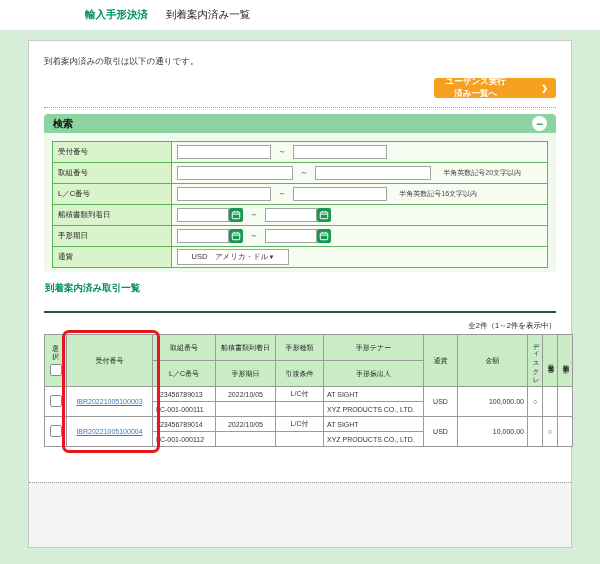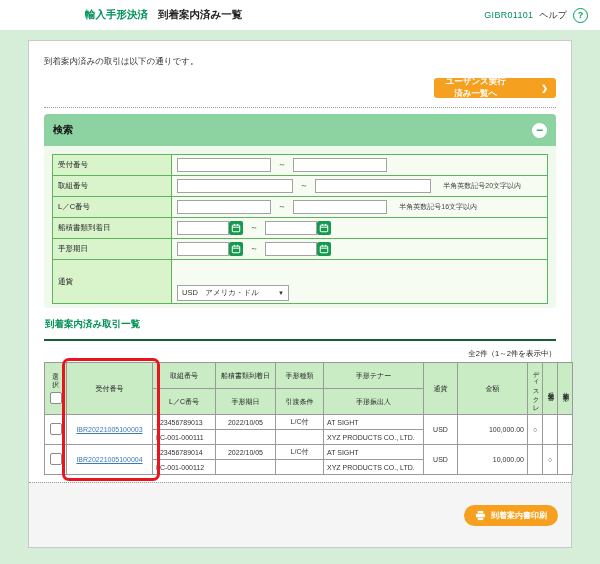--- a/index.html
+++ b/index.html
@@ -4,58 +4,58 @@
 <style>
   html,body{margin:0;padding:0;}
   body{
     width:600px;height:564px;overflow:hidden;
     background:#d6eed8;
     font-family:"Liberation Sans", sans-serif;
     color:#333;
     -webkit-font-smoothing:antialiased;
   }
   
-  .topbar{height:30px;background:#fff;display:flex;align-items:center;padding:0 12px 0 85px;box-sizing:border-box;gap:10px;}
+  .topbar{height:30px;background:#fff;display:flex;align-items:center;padding:0 12px 0 85px;box-sizing:border-box;gap:18px;}
   .app-title{color:#00915a;font-weight:bold;font-size:10.5px;}
-  .page-title{color:#222;font-weight:bold;font-size:10.5px;}
+  .page-title{color:#222;font-weight:normal;font-size:10.5px;}
   .topbar-right{margin-left:auto;display:flex;align-items:center;gap:6px;}
   .screen-id{color:#00915a;font-size:9px;letter-spacing:.3px;}
   .help-label{font-size:9px;color:#333;}
   .help-icon{width:13px;height:13px;border:1.5px solid #00a05a;border-radius:50%;color:#00a05a;font-weight:bold;font-size:9px;display:flex;align-items:center;justify-content:center;line-height:1;}
   
   .page-green{padding:10px 28px 16px;box-sizing:border-box;height:534px;}
   .card{background:#fff;border:1px solid #c9c9c9;height:508px;box-sizing:border-box;display:flex;flex-direction:column;}
   .card-body{padding:13px 15px 0;flex:1;}
   .desc{font-size:8.5px;margin:2px 0 10px;}
   .usance-row{display:flex;justify-content:flex-end;margin-bottom:9px;}
   .btn-usance{background:#f5a01e;color:#fff;font-weight:bold;font-size:8.5px;border:none;border-radius:3px;height:20px;width:122px;display:flex;align-items:center;justify-content:space-between;padding:0 8px;cursor:pointer;font-family:inherit;gap:32px;}
   .chev{font-size:8px;}
   hr.dotted{border:none;border-top:1px dotted #9b9b9b;margin:0 0 6px;}
   
   .search-panel{border-radius:4px;background:#eff9ec;overflow:hidden;margin:0 0 10px;}
-  .search-head{background:#8cd3a1;height:32px;display:flex;align-items:center;padding:0 9px;}
+  .search-head{background:#8cd3a1;height:19px;display:flex;align-items:center;padding:0 9px;}
   .search-title{font-weight:bold;font-size:10px;color:#101010;}
   .collapse-btn{margin-left:auto;width:15px;height:15px;background:#fff;border:none;border-radius:50%;color:#2aa05e;display:flex;align-items:center;justify-content:center;font-weight:bold;font-size:12px;line-height:1;padding:0;cursor:pointer;}
   .search-body{padding:8px 8px 4px;}
   table.form{width:100%;border-collapse:collapse;}
   table.form td{border:1px solid #5cb55c;font-size:7.5px;padding:2px 5px;height:16px;}
   td.flabel{background:#d9f3cb;width:108px;color:#222;}
   td.ffield{background:#f7fcf3;}
   .txt{height:12px;border:1px solid #a3a3a3;background:#fff;font-size:7.5px;padding:0 2px;vertical-align:middle;font-family:inherit;}
   .w90{width:88px;} .w110{width:110px;} .w48{width:46px;}
   .tilde{font-size:8px;margin:0 5px;color:#333;}
   .note{font-size:7px;color:#444;margin-left:10px;}
   .date-group{display:inline-flex;align-items:center;vertical-align:middle;}
   .cal-btn{width:14px;height:14px;background:#16994f;border:none;border-radius:2px;display:inline-flex;align-items:center;justify-content:center;padding:0;cursor:pointer;}
-  .select-box{display:inline-flex;width:102px;height:14px;border:1px solid #a3a3a3;background:#fff;font-size:7.5px;align-items:center;justify-content:space-between;padding:0 4px;cursor:pointer;margin-top:23px;}
+  .select-box{display:inline-flex;width:102px;height:14px;border:1px solid #a3a3a3;background:#fff;font-size:7.5px;align-items:center;justify-content:center;padding:0 4px;cursor:pointer;}
   .select-arrow{font-size:6px;color:#333;}
   .filter-row{display:flex;justify-content:center;padding:7px 0 4px;}
   .btn-filter{background:#fff;border:1px solid #f5a01e;color:#f5a01e;font-weight:bold;font-size:8.5px;border-radius:10px;width:98px;height:19px;cursor:pointer;font-family:inherit;}
   
-  .list-title{color:#009155;font-size:9.5px;font-weight:bold;margin:2px 0 0;padding:0 0 8px 1px;border-bottom:2px solid #1c5c33;}
+  .list-title{color:#009155;font-size:9.5px;font-weight:bold;margin:2px 0 0;padding:0 0 16px 1px;border-bottom:2px solid #1c5c33;}
   .count{text-align:right;font-size:7.5px;margin:8px 0 3px;color:#222;}
   .table-wrap{position:relative;width:528px;}
   table.list{width:528px;border-collapse:collapse;table-layout:fixed;}
   table.list th,table.list td{border:1px solid #9a9a9a;font-size:7px;padding:1px 3px;overflow:hidden;}
   table.list th{background:#c9ecc5;font-weight:normal;color:#222;}
   tr.hrow{height:26px;}
   tr.drow{height:15px;}
   table.list td{background:#fff;}
   .c{text-align:center;} .r{text-align:right;} .l{text-align:left;}
   .stack{display:inline-block;width:1em;word-break:break-all;line-height:1.15;font-size:7px;}
@@ -67,25 +67,20 @@
   
   .card-footer{border-top:1px dotted #9b9b9b;background:#f5f5f5;height:65px;display:flex;align-items:center;justify-content:flex-end;gap:8px;padding:0 13px;box-sizing:border-box;}
   .btn-print{background:#f5a01e;color:#fff;font-weight:bold;font-size:8px;border:none;border-radius:11px;height:21px;display:flex;align-items:center;gap:5px;padding:0 11px;cursor:pointer;font-family:inherit;}
 </style>
 </head>
 <body>
 
 <div class="topbar">
   <span class="app-title">輸入手形決済</span>
   <span class="page-title">到着案内済み一覧</span>
-  <span class="topbar-right">
-    <span class="screen-id">GIBR01101</span>
-    <span class="help-label">ヘルプ</span>
-    <span class="help-icon">?</span>
-  </span>
 </div>
 
 <div class="page-green">
   <div class="card">
     <div class="card-body">
 
       <p class="desc">到着案内済みの取引は以下の通りです。</p>
 
       <div class="usance-row">
         <button class="btn-usance">
@@ -290,23 +285,15 @@
             <td class="l">XYZ PRODUCTS CO., LTD.</td>
           </tr>
         </tbody>
           </table>
         <div class="red-box"></div>
       </div>
 
     </div>
 
     <div class="card-footer">
-      <button class="btn-print">
-        <svg width="11" height="11" viewBox="0 0 12 12" fill="#fff">
-            <rect x="3" y="1" width="6" height="2.6"></rect>
-            <rect x="1" y="4.2" width="10" height="3.8" rx="0.6"></rect>
-            <rect x="3" y="8.4" width="6" height="2.6"></rect>
-          </svg>
-        <span>到着案内書印刷</span>
-      </button>
     </div>
   </div>
 </div>
 
 </body></html>

